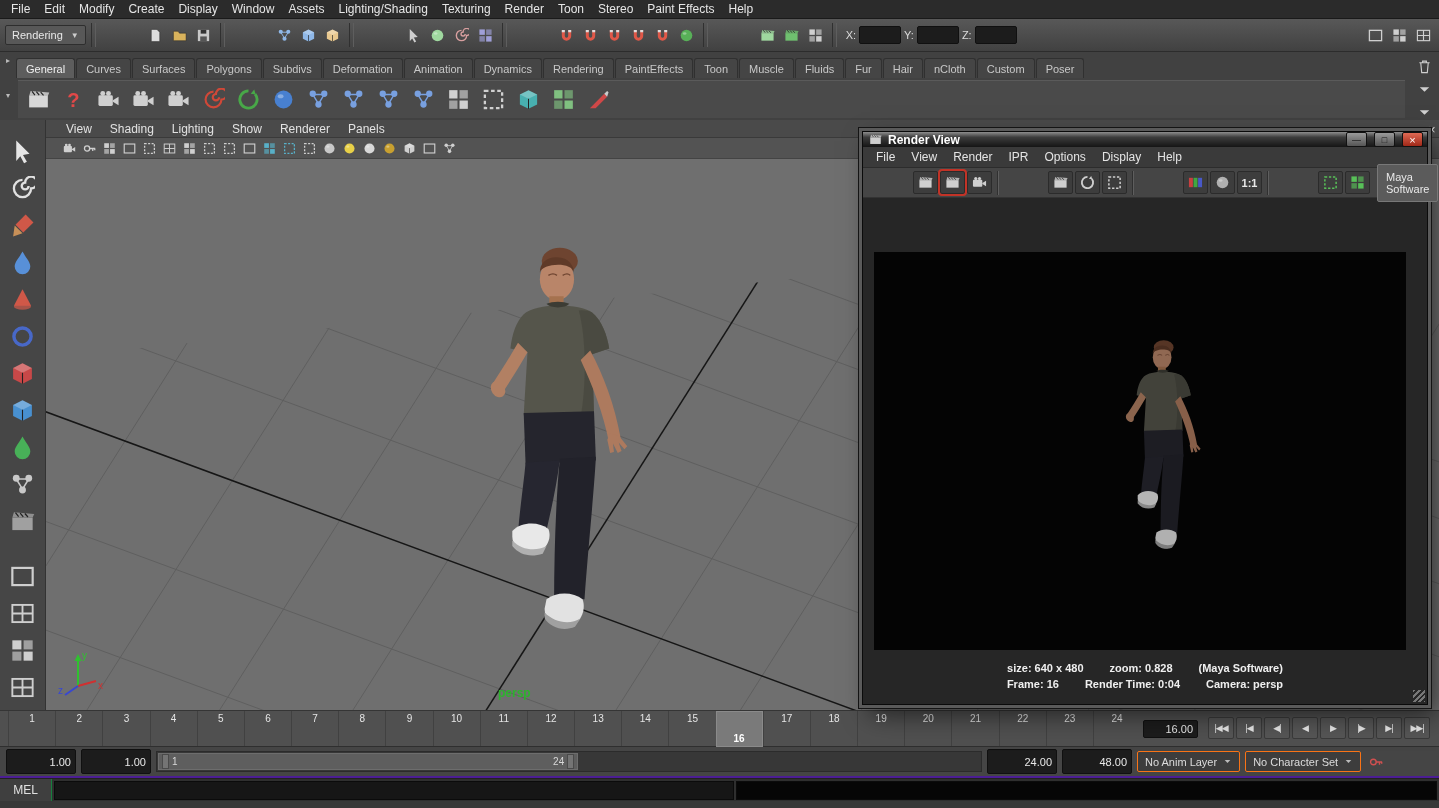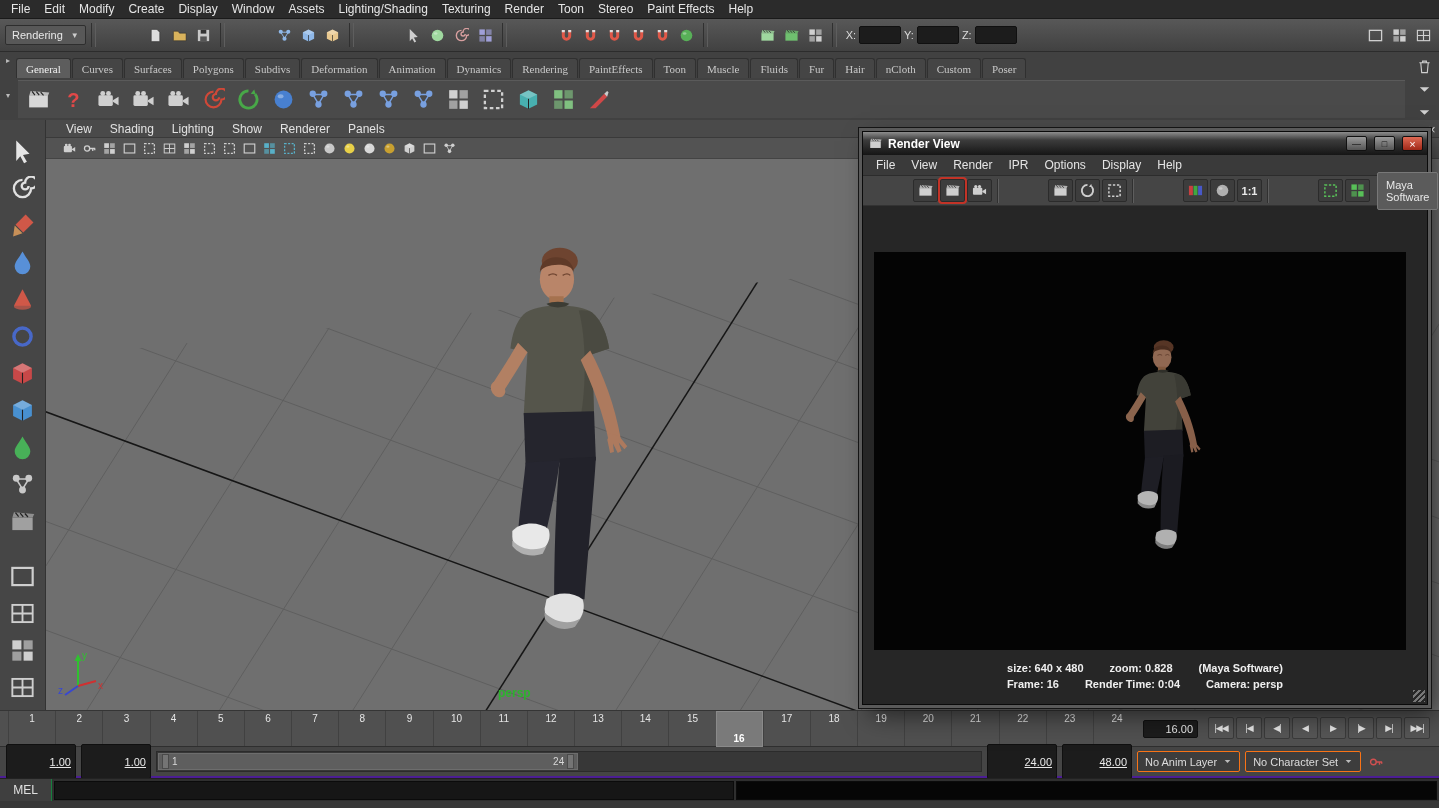--- a/index.html
+++ b/index.html
@@ -25,21 +25,21 @@
   .icon.txt{font-size:11px;font-weight:bold;color:#e8e8e8;}
   .icongroup{display:flex;align-items:center;gap:2px;padding-left:44px;}
   .coord{display:flex;align-items:center;gap:3px;font-size:11px;color:#dcdcdc;margin-left:4px;}
   .field{background:#1c1c1c;border:1px solid #101010;border-radius:2px;height:18px;color:#e8e8e8;
          font-size:11px;display:flex;align-items:center;justify-content:flex-end;padding:0 4px;}
   .coord .field{width:42px;}
   .right-icons{margin-left:auto;display:flex;gap:2px;}
 
   
   .shelf-tabs{position:absolute;left:16px;top:52px;right:30px;height:26px;background:transparent;
-              display:flex;align-items:flex-end;gap:1px;font-family:Liberation Serif, serif;}
+              display:flex;align-items:flex-end;gap:1px;}
   .tab{padding:4px 9px 3px;background:#454545;border:1px solid #303030;border-bottom:none;
        border-radius:3px 3px 0 0;font-size:11px;color:#c8c8c8;white-space:nowrap;}
   .tab.active{background:#5d5d5d;color:#f0f0f0;}
   .shelf-strip{position:absolute;left:0;top:52px;right:0;height:68px;background:#414141;z-index:-0;}
   .shelf-icons{position:absolute;left:18px;top:80px;right:34px;height:38px;background:#4a4a4a;
                display:flex;align-items:center;gap:3px;padding:0 4px;border-top:1px solid #5a5a5a;}
   .shelf-icons .icon{width:32px;height:32px;}
   .shelf-icons .icon svg{width:23px;height:23px;}
   .shelf-side{position:absolute;right:2px;top:56px;width:26px;display:flex;flex-direction:column;gap:3px;align-items:center;}
   .shelf-side .icon{width:20px;height:20px;}
@@ -66,22 +66,22 @@
   .vp-char{position:absolute;left:434px;top:124px;width:190px;height:418px;z-index:2;}
   .persp-label{position:absolute;left:452px;top:566px;z-index:3;color:#2db32d;font-weight:bold;font-size:12px;}
   .axis-gizmo{position:absolute;left:10px;top:528px;z-index:3;}
   .pane-close{position:absolute;left:1378px;top:2px;z-index:3;width:16px;height:16px;color:#ddd;
               display:flex;align-items:center;justify-content:center;font-size:12px;}
 
   
   .render-window{position:absolute;left:862px;top:131px;width:566px;height:574px;background:#262626;
                  border:1px solid #0a0a0a;box-shadow:0 0 0 3px #5a5a5a,0 0 0 4px #141414,8px 10px 24px rgba(0,0,0,.55);
                  z-index:10;}
-  .rv-titlebar{height:23px;background:linear-gradient(#8d8d8d,#3c3c3c 35%,#151515);display:flex;
-               align-items:center;padding:0 4px;gap:5px;}
+  .rv-titlebar{height:15px;background:linear-gradient(#8d8d8d,#3c3c3c 35%,#151515);display:flex;
+               align-items:flex-end;padding:0 4px;gap:5px;}
   .rv-title{font-size:12px;font-weight:bold;color:#fff;flex:1;}
   .rv-btn{width:21px;height:15px;border:1px solid #111;border-radius:2px;background:linear-gradient(#9a9a9a,#555);
           display:flex;align-items:center;justify-content:center;font-size:9px;color:#111;margin-left:2px;}
   .rv-btn.close{background:linear-gradient(#e06a54,#a02818);color:#fff;font-size:11px;}
   .rv-menubar{height:21px;background:#3a3a3a;display:flex;align-items:center;padding-left:6px;gap:2px;
               border-bottom:1px solid #2c2c2c;}
   .rv-menubar .mi{padding:2px 7px;font-size:12px;color:#e4e4e4;}
   .rv-toolbar{height:30px;background:#454545;display:flex;align-items:center;gap:3px;padding:0 6px;
               border-bottom:1px solid #333;}
   .rv-toolbar .icon{width:25px;height:23px;background:#3d3d3d;border:1px solid #2b2b2b;}
@@ -105,21 +105,21 @@
   .tl-marker{position:absolute;top:0;height:36px;background:#7a7a7a;border:1px solid #8a8a8a;z-index:1;}
   .tl-marker span{position:absolute;bottom:2px;left:0;right:0;text-align:center;font-size:10px;font-weight:bold;color:#fff;}
   .tl-field{position:absolute;left:1143px;top:9px;width:55px;height:18px;}
   .playback{position:absolute;left:1208px;top:6px;display:flex;gap:2px;}
   .pb{width:26px;height:22px;background:#565656;border:1px solid #3a3a3a;border-radius:2px;color:#e8e8e8;
       font-size:9px;display:flex;align-items:center;justify-content:center;letter-spacing:-1px;}
 
   
   .rangerow{position:absolute;left:0;top:746px;right:0;height:30px;background:#454545;
             display:flex;align-items:center;gap:5px;padding:0 6px;border-top:1px solid #2f2f2f;}
-  .rangerow .field{width:70px;height:35px;text-decoration:underline;}
+  .rangerow .field{width:70px;height:25px;}
   .track{flex:0 0 826px;height:21px;background:#373737;border:1px solid #2b2b2b;position:relative;}
   .range-active{position:absolute;left:1px;top:1px;height:17px;width:51%;background:#5e5e5e;
                 border:1px solid #6d6d6d;display:flex;justify-content:space-between;align-items:center;
                 padding:0 3px;font-size:10px;color:#d8d8d8;}
   .range-active .h{width:7px;height:15px;background:#747474;border:1px solid #4a4a4a;}
   .range-active .lab{padding:0 3px;}
   .dd{height:21px;background:#3d3d3d;border:1px solid #f97316;border-radius:2px;display:flex;
       align-items:center;gap:6px;padding:0 7px;font-size:11px;color:#dcdcdc;white-space:nowrap;}
   .dd svg{width:9px;height:9px;color:#bbb;}
   .rr-icon{width:20px;height:20px;display:inline-flex;align-items:center;justify-content:center;}

